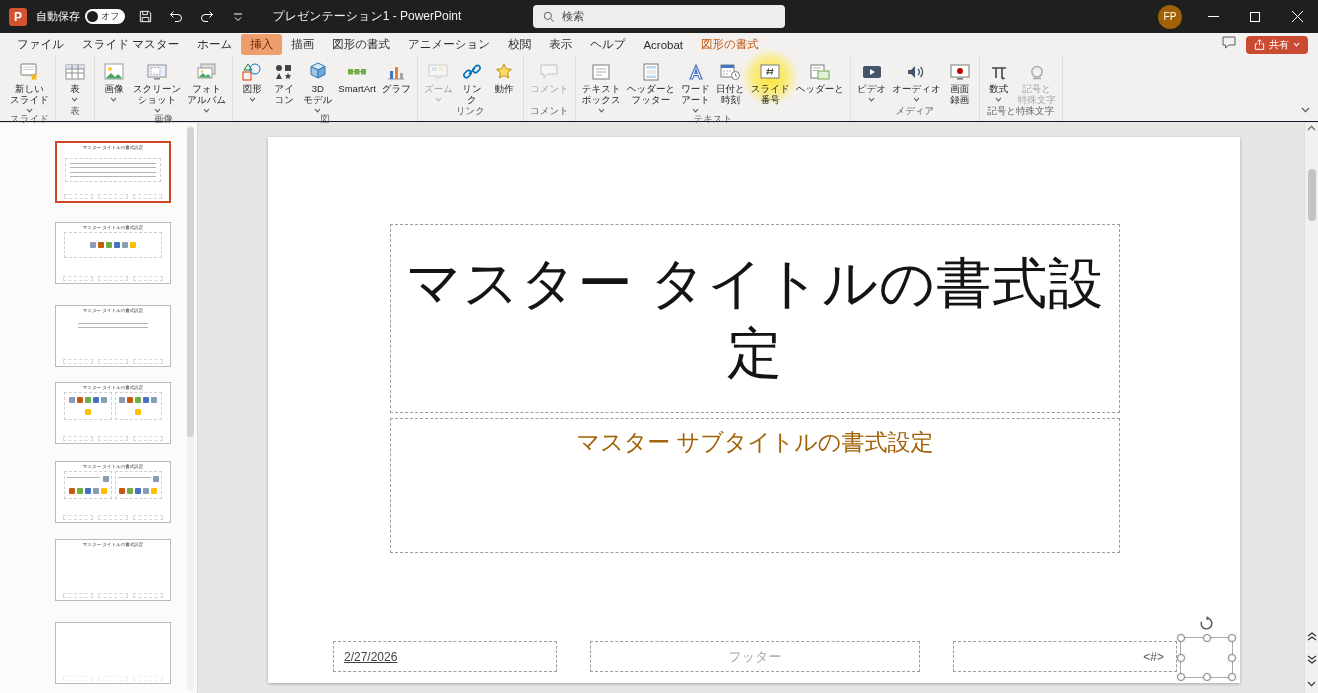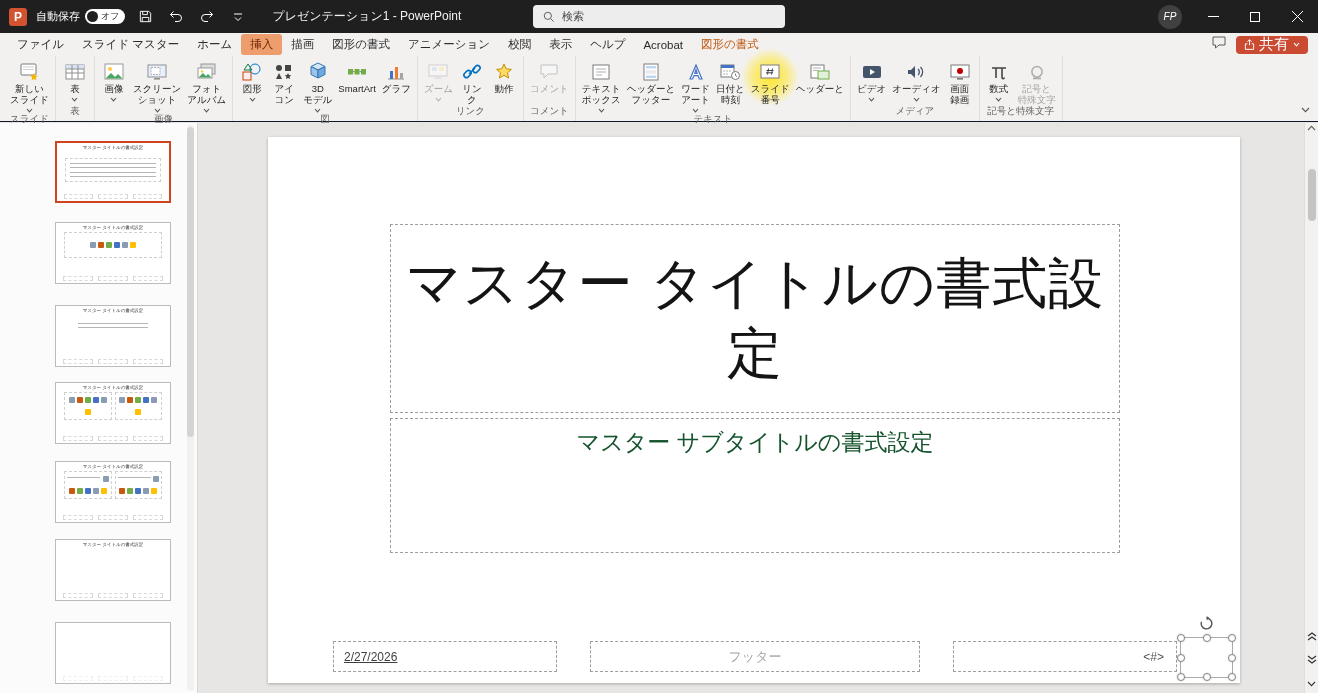--- a/index.html
+++ b/index.html
@@ -12,31 +12,31 @@
   .pp-logo { width:18px; height:18px; background:#d35230; border-radius:3px; color:#fff; font-size:12px; font-weight:bold; display:flex; align-items:center; justify-content:center; }
   .as-label { font-size:11px; }
   .autosave { display:flex; align-items:center; gap:5px; }
   .as-pill { background:#fff; border-radius:9px; height:15px; display:flex; align-items:center; gap:3px; padding:0 6px 0 2px; }
   .as-knob { width:11px; height:11px; border-radius:50%; background:#1f1f1f; }
   .as-state { color:#1f1f1f; font-size:9px; }
   .qat-btn { width:22px; height:24px; display:flex; align-items:center; justify-content:center; border-radius:3px; }
   .tb-title { font-size:12px; margin-left:14px; color:#f2f2f2; white-space:nowrap; }
   .searchbox { position:absolute; left:50%; transform:translateX(-50%); top:5px; width:252px; height:23px; background:#ededed; border-radius:4px; display:flex; align-items:center; gap:7px; padding-left:9px; color:#444; font-size:11px; }
   .tb-right { position:absolute; right:0; top:0; height:33px; display:flex; align-items:center; }
-  .avatar { width:24px; height:24px; border-radius:50%; background:#404040; color:#fff; font-size:10px; display:flex; align-items:center; justify-content:center; margin-right:10px;font-style:italic; }
+  .avatar { width:24px; height:24px; border-radius:50%; background:#a16207; color:#fff; font-size:10px; display:flex; align-items:center; justify-content:center; margin-right:10px; }
   .winbtn { width:42px; height:33px; display:flex; align-items:center; justify-content:center; }
 
   
   .menubar { position:absolute; top:33px; left:0; right:0; height:23px; background:#f3f1f0; display:flex; align-items:center; padding-left:8px; }
   #menu-tabs { display:flex; align-items:center; }
   .tab { font-size:11.5px; color:#2b2b2b; padding:3px 9px; border-radius:3px; white-space:nowrap; }
   .tab.active { background:#ee9e6d; color:#6e2605; }
   .tab.contextual { color:#c0560f; }
   .menubar-right { margin-left:auto; display:flex; align-items:center; gap:9px; padding-right:10px; }
-  .share-btn { background:#cb4a32; color:#fff; border-radius:4px; height:18px; display:flex; align-items:center; gap:4px; padding:0 8px; font-size:15px; }
+  .share-btn { background:#cb4a32; color:#fff; border-radius:4px; height:18px; display:flex; align-items:center; gap:4px; padding:0 8px; font-size:10px; }
 
   
   .ribbon { position:absolute; top:56px; left:0; right:0; height:66px; background:#f3f1f0; border-bottom:1px solid #0f172a; }
   #ribbon-groups { display:flex; height:100%; padding-left:4px; }
   .rgroup { display:flex; flex-direction:column; border-right:1px solid #e0dedc; padding:1px 3px 0; }
   .rgroup-buttons { flex:1; display:flex; align-items:flex-start; }
   .rbtn { position:relative; min-width:32px; display:flex; flex-direction:column; align-items:center; padding:3px 3px 0; border-radius:3px; }
   .rbtn .ricon { height:23px; display:flex; align-items:center; justify-content:center; z-index:1; }
   .rbtn .rlabel { font-size:9.5px; line-height:11px; color:#1f1f1f; text-align:center; white-space:pre-line; z-index:1; }
   .rbtn .rcaret { margin-top:1px; z-index:1; line-height:4px; }
@@ -66,21 +66,21 @@
   .mini-ic { width:6px; height:6px; border-radius:1px; display:inline-block; }
   .panel-scroll { position:absolute; right:3px; top:2px; bottom:2px; width:7px; background:#f1f1f1; border-radius:4px; }
   .panel-scroll .ps-thumb { position:absolute; top:2px; left:0; right:0; height:310px; background:#d6d4d2; border-radius:4px; }
 
   
   .canvas { position:absolute; top:123px; left:199px; right:14px; bottom:0; background:#e8e6e4; }
   .slide { position:absolute; left:69px; top:14px; width:972px; height:546px; background:#fff; box-shadow:0 1px 3px rgba(0,0,0,.28); }
   .ph { position:absolute; border:1px dashed #9f9d9b; }
   .title-ph { left:122px; top:87px; width:730px; height:189px; display:flex; align-items:center; justify-content:center; text-align:center;
     font-size:55px; font-weight:300; color:#141414; line-height:1.26; letter-spacing:1px; }
-  .subtitle-ph { left:122px; top:281px; width:730px; height:135px; text-align:center; padding-top:8px; font-size:23px; color:#14532d; }
+  .subtitle-ph { left:122px; top:281px; width:730px; height:135px; text-align:center; padding-top:8px; font-size:23px; color:#a16207; }
   .date-ph { left:65px; top:504px; width:224px; height:31px; display:flex; align-items:center; padding-left:10px; font-size:12px; color:#3f3f3f;text-decoration:underline; }
   .footer-ph { left:322px; top:504px; width:330px; height:31px; display:flex; align-items:center; justify-content:center; font-size:13px; color:#a3a3a3; }
   .number-ph { left:685px; top:504px; width:224px; height:31px; display:flex; align-items:center; justify-content:flex-end; padding-right:12px; font-size:12px; color:#555; }
   .sel-box { position:absolute; left:912px; top:500px; width:53px; height:41px; border:1px solid #ababab; }
   .handle { position:absolute; width:8px; height:8px; background:#fff; border:1px solid #858585; border-radius:50%; box-shadow:0 0 2px rgba(0,0,0,.2); }
   .h-tl{left:-4px;top:-4px} .h-tc{left:calc(50% - 4px);top:-4px} .h-tr{right:-4px;top:-4px}
   .h-ml{left:-4px;top:calc(50% - 4px)} .h-mr{right:-4px;top:calc(50% - 4px)}
   .h-bl{left:-4px;bottom:-4px} .h-bc{left:calc(50% - 4px);bottom:-4px} .h-br{right:-4px;bottom:-4px}
   .rotate-handle { position:absolute; left:calc(50% - 8px); top:-22px; }
 

